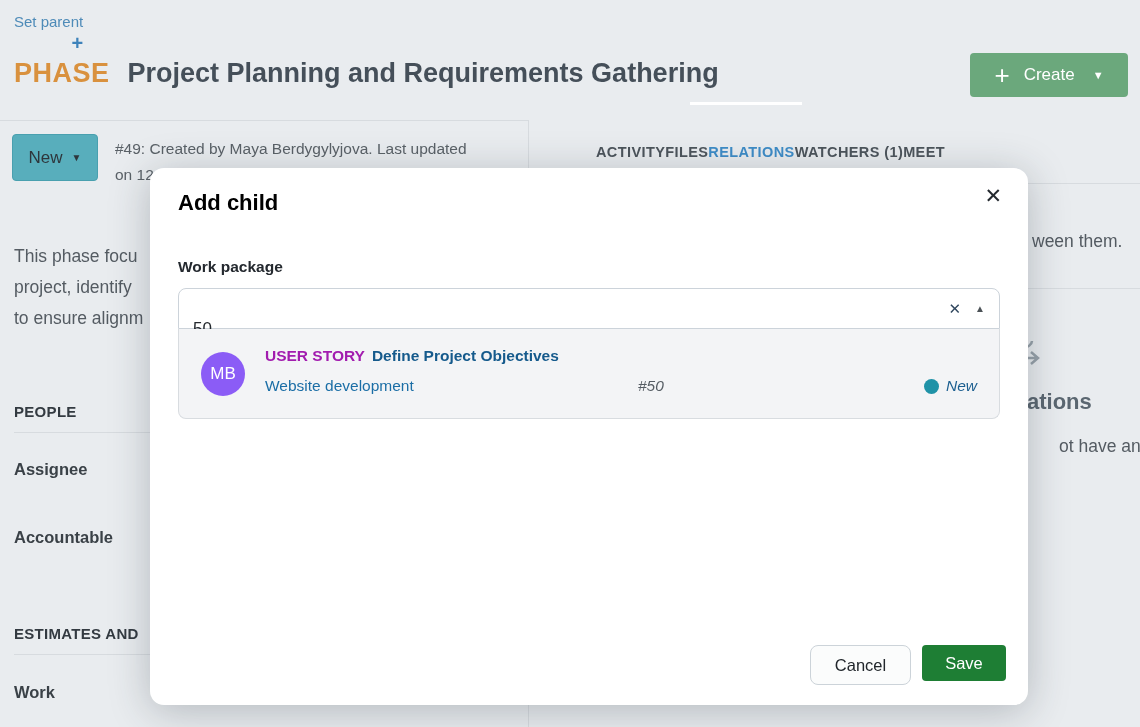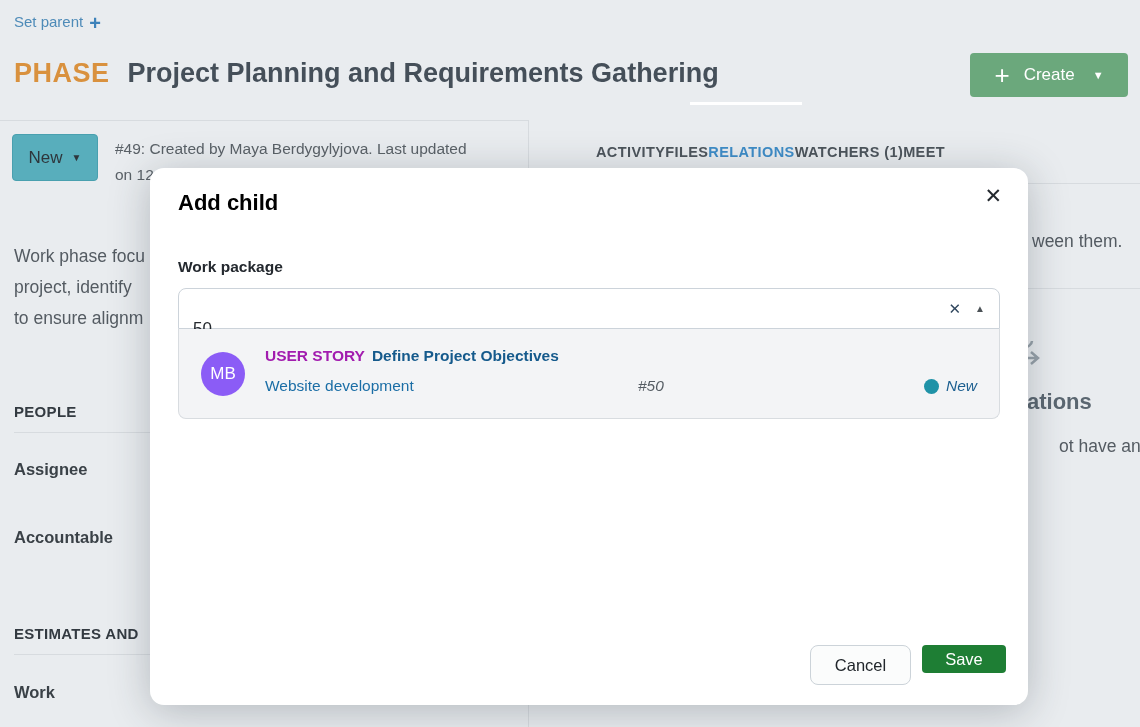--- a/index.html
+++ b/index.html
@@ -6,21 +6,21 @@
   html,body { width:1140px; height:727px; overflow:hidden; }
   body {
     font-family:"Liberation Sans", sans-serif;
     background:#e9ecef;
     position:relative;
     color:#333;
   }
   .abs { position:absolute; }
 
   
-  .set-parent { left:14px; top:13px; font-size:15px; color:#4e8bb8; display:flex; gap:6px; align-items:flex-end; cursor:pointer; }
+  .set-parent { left:14px; top:13px; font-size:15px; color:#4e8bb8; display:flex; gap:6px; align-items:flex-end; cursor:pointer;flex-direction:column; }
   .set-parent .plus { color:#3d82ba; font-size:20px; font-weight:700; line-height:14px; }
 
   .title-row { left:14px; top:58px; display:flex; gap:18px; align-items:baseline; white-space:nowrap; }
   .phase { font-size:27px; font-weight:700; color:#d9913e; letter-spacing:0.5px; }
   .wp-title { font-size:27px; font-weight:600; color:#454f59; }
   .title-underline { left:690px; top:102px; width:112px; height:3px; background:#ffffff; }
 
   .create-btn { left:970px; top:53px; width:158px; height:44px; border:none; border-radius:4px;
     color:#fff; font-family:inherit; font-size:17px; display:flex; align-items:center; justify-content:center; gap:14px; cursor:pointer; }
   .create-btn .create-plus { font-size:26px; font-weight:300; line-height:20px; }
@@ -71,21 +71,21 @@
   .rtitle { color:#155a8c; }
   .r-line2 { position:absolute; left:86px; top:48px; right:22px; display:flex; align-items:flex-start; font-size:15.5px; white-space:nowrap; }
   .rproject { color:#1b6ea6; width:373px; }
   .rid { color:#565d64; font-style:italic; }
   .rstatus { margin-left:auto; display:flex; align-items:center; gap:7px; font-style:italic; color:#1c5f90; }
   .dot { width:15px; height:15px; border-radius:50%; display:inline-block; }
 
   .modal-footer { position:absolute; right:22px; bottom:20px; display:flex; gap:11px; }
   .btn-cancel { width:101px; height:40px; border:1px solid #ccd3d9; border-radius:8px; background:#fbfcfc;
     font-family:inherit; font-size:16.5px; color:#22272c; cursor:pointer; }
-  .btn-save { width:84px; height:28px; border:none; border-radius:4px; color:#fff;
+  .btn-save { width:84px; height:36px; border:none; border-radius:4px; color:#fff;
     font-family:inherit; font-size:16.5px; cursor:pointer; }
 </style>
 </head>
 <body>
 
 <div class="abs set-parent">
   <span>Set parent</span>
   <span class="plus">+</span>
 </div>
 
@@ -118,21 +118,21 @@
 
 <div class="abs tabs">
   <span class="tab">ACTIVITY</span>
   <span class="tab">FILES</span>
   <span class="tab active">RELATIONS</span>
   <span class="tab">WATCHERS (1)</span>
   <span class="tab">MEET</span>
 </div>
 
 <div class="abs desc">
-  <div>Work phase focu</div>
+  <div>This phase focu</div>
   <div>project, identify</div>
   <div>to ensure alignm</div>
 </div>
 
 <div class="abs frag-ween">ween them.</div>
 
 <svg class="abs frag-icon" width="20" height="42" viewBox="0 0 20 42">
   <path d="M-4 8 C2 8 6 4 6 1" stroke="#97a1a9" stroke-width="2.5" fill="none"></path>
   <path d="M-6 18 H10 M5 12 L12 18 L5 24" stroke="#97a1a9" stroke-width="2.5" fill="none"></path>
 </svg>

